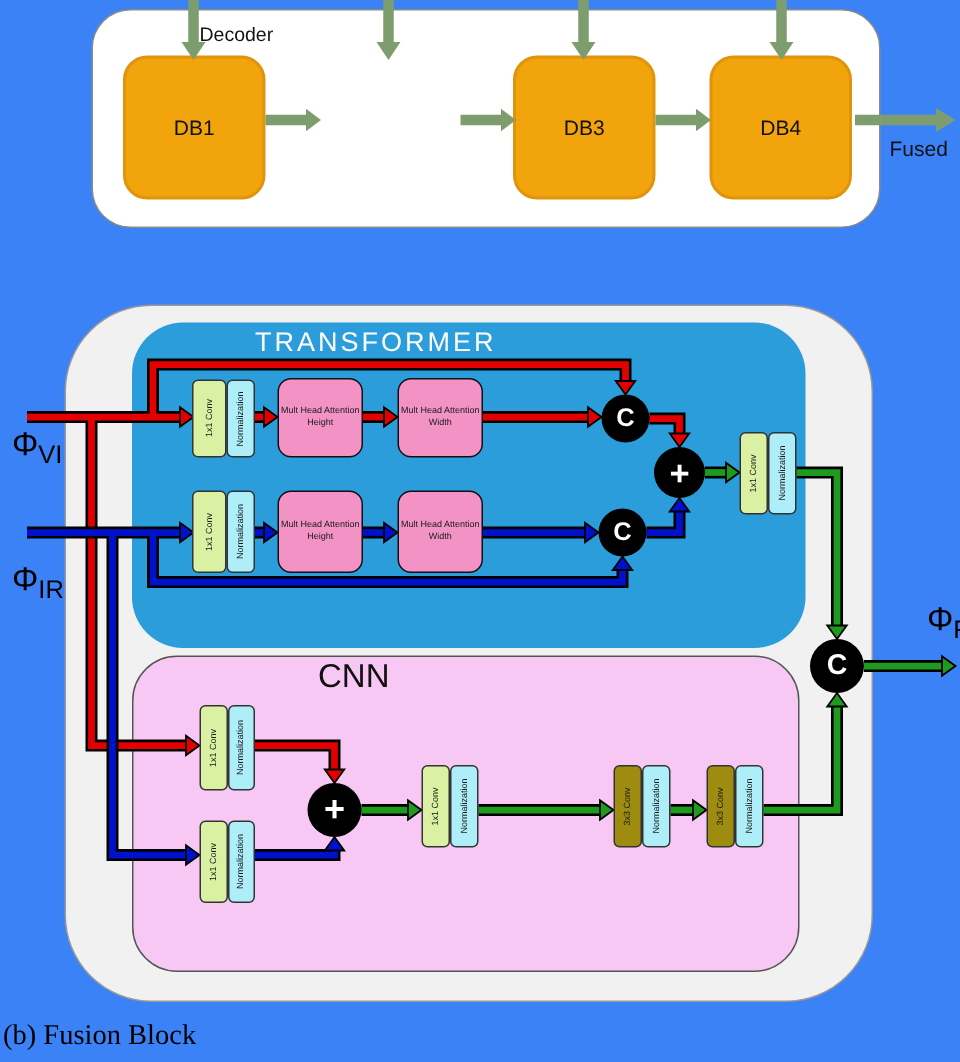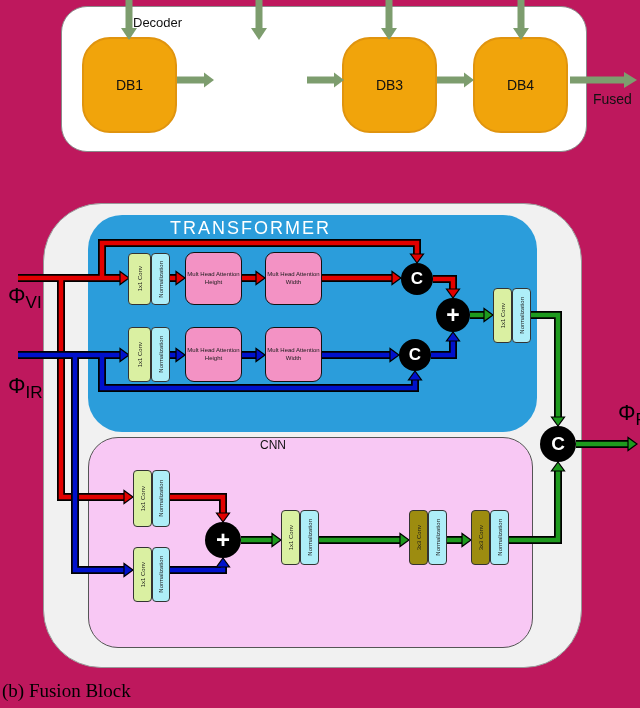--- a/index.html
+++ b/index.html
@@ -1,51 +1,51 @@
 <!DOCTYPE html>
 <html><head>
 <meta charset="utf-8">
 <style>
   html,body { margin:0; padding:0; background:#fff; }
   #stage {
-    position:relative; width:640px; height:708px; background:#be185d;
+    position:relative; width:640px; height:708px; background:#3b82f6;
     font-family:"Liberation Sans", sans-serif; overflow:hidden;
   }
   .abs { position:absolute; box-sizing:border-box; }
 
   
   .decoder-container {
     left:61px; top:6px; width:526px; height:146px;
     background:#fff; border:1px solid #8a8a8a; border-radius:26px;
   }
   .decoder-label { left:133px; top:15px; font-size:13px; color:#111; }
   .db-block {
     top:37px; width:95px; height:96px; background:#f1a40b;
-    border:2px solid #e0940e; border-radius:28px;
+    border:2px solid #e0940e; border-radius:16px;
     display:flex; align-items:center; justify-content:center;
     font-size:14px; color:#111;
   }
   .fused-label { left:593px; top:91px; font-size:14px; color:#111; }
   .caption { left:2px; font-size:19px; color:#000; font-family:"Liberation Serif", serif; }
 
   
   .fusion-container {
     left:43px; top:203px; width:539px; height:465px;
     background:#f1f1f1; border:1px solid #999; border-radius:58px;
   }
   .transformer-box {
     left:88px; top:215px; width:449px; height:217px;
     background:#2b9ddb; border-radius:34px;
   }
   .transformer-title { left:170px; top:218px; font-size:18px; letter-spacing:2px; color:#fff; }
   .cnn-box {
     left:88px; top:437px; width:445px; height:211px;
     background:#f8c8f4; border:1px solid #555; border-radius:30px;
   }
-  .cnn-title { left:212px; top:438px; font-size:12px; color:#111;margin-left:48px; }
+  .cnn-title { left:212px; top:438px; font-size:22px; color:#111; }
 
   .sblock {
     position:absolute; border:1px solid #333; border-radius:4px;
     display:flex; align-items:center; justify-content:center; box-sizing:border-box;
   }
   .conv1   { background:#daf0a2; }
   .norm    { background:#aeeef8; }
   .conv3   { background:#9d8c10; }
   .vtext {
     writing-mode:vertical-rl; transform:rotate(180deg);

